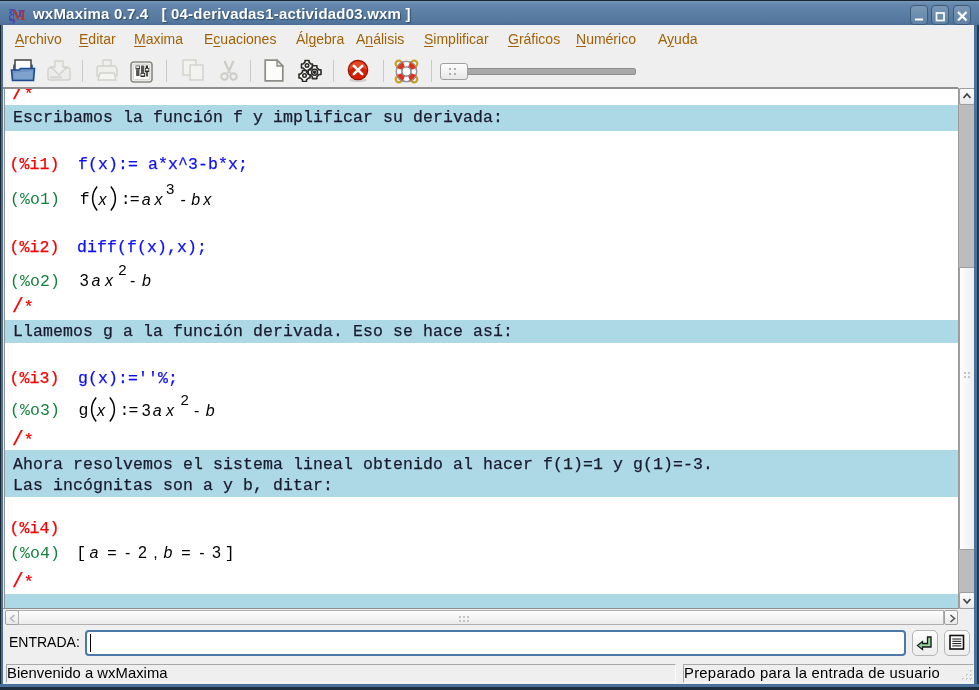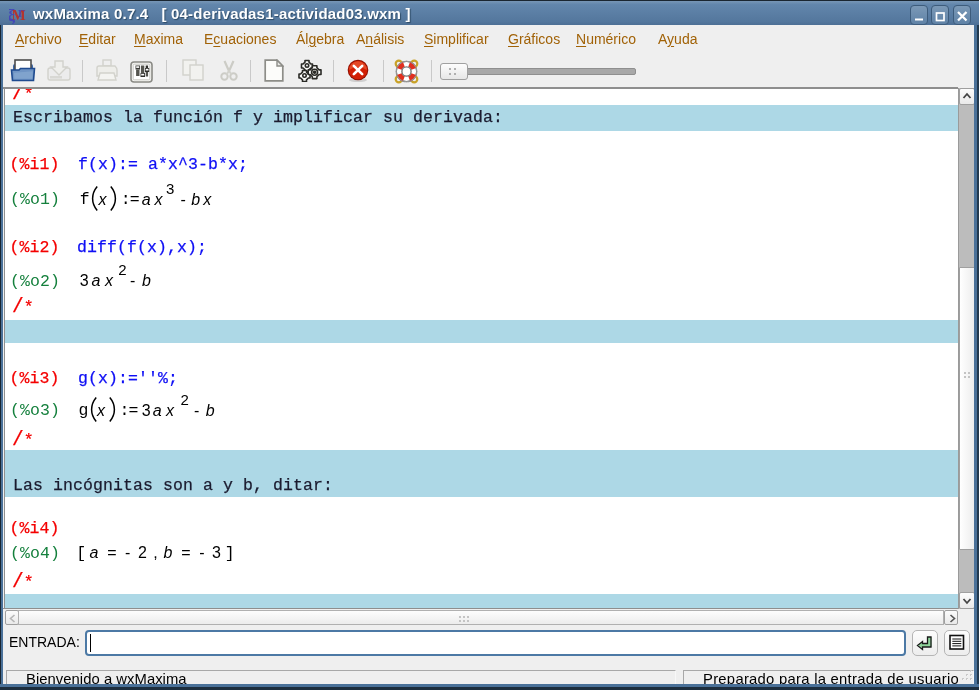--- a/index.html
+++ b/index.html
@@ -41,21 +41,21 @@
 .sbtn{position:absolute;left:0;width:16px;height:17px;background:linear-gradient(#fcfcfc,#e9e9e9);border:1px solid #9f9f9f;box-sizing:border-box;border-radius:2px}
 #vthumb{position:absolute;left:0px;top:179px;width:16px;height:283px;background:linear-gradient(90deg,#ffffff,#ededed);border:1px solid #9f9f9f;box-sizing:border-box;border-radius:1px}
 #hscroll{position:absolute;left:3px;top:610px;width:955px;height:15px}
 #hthumb{position:absolute;left:15px;top:0px;width:926px;height:15px;background:linear-gradient(#fdfdfd,#ececec);border:1px solid #b0b0b0;box-sizing:border-box}
 .dot{position:absolute;width:2px;height:2px;background:#c4c4c4}
 #entrada{position:absolute;left:9px;top:634.5px;font:14px/14px "Liberation Sans",sans-serif;color:#000}
 #input{position:absolute;left:85px;top:630px;width:821px;height:26px;background:#fff;border:2px solid #4c79a5;border-radius:4px;box-sizing:border-box}
 #cursor{position:absolute;left:3px;top:2px;width:1px;height:18px;background:#000}
 .ebtn{position:absolute;top:630px;width:26px;height:26px;background:linear-gradient(#fdfdfd,#ededed);border:1px solid #b5b5b5;border-radius:5px;box-sizing:border-box}
 #statusbar{position:absolute;left:3px;top:662px;width:971px;height:21px;background:#efefef}
-.spanel{position:absolute;top:8px;height:19px;border:1px solid #a8a8a8;border-right-color:#f8f8f8;border-bottom-color:#f8f8f8;box-sizing:border-box;font:14.8px/17px "Liberation Sans",sans-serif;color:#000;letter-spacing:0.05px;padding-left:19px}
+.spanel{position:absolute;top:2px;height:19px;border:1px solid #a8a8a8;border-right-color:#f8f8f8;border-bottom-color:#f8f8f8;box-sizing:border-box;font:14.8px/17px "Liberation Sans",sans-serif;color:#000;letter-spacing:0.05px;padding-left:0}
 </style></head><body>
 <div id="titlebar">
 <svg id="ticon" width="18" height="19">
 <text x="2.5" y="14.5" font-family="Liberation Serif" font-size="15" font-weight="bold" fill="#b5342c">M</text>
 <text x="-1.5" y="16" font-family="Liberation Serif" font-size="17" font-weight="bold" fill="#4343bb" opacity="0.92">ξ</text>
 <text x="9" y="12" font-family="Liberation Serif" font-size="11" font-weight="bold" fill="#4343bb" opacity="0.85">Γ</text>
 </svg>
 <div id="ttext">wxMaxima 0.7.4&nbsp;&nbsp;&nbsp;[ 04-derivadas1-actividad03.wxm ]</div>
 <div class="wbtn" id="bmin">
       <svg width="16" height="18">
@@ -215,20 +215,21 @@
 <div class="mline" style="top:184.7px">
       <span class="mt olbl" style="left:5px">(%o2)</span>
       <span class="up" style="left:74.7px">3</span>
       <span class="it" style="left:86.6px">a</span>
       <span class="it" style="left:99.9px">x</span>
       <span class="sup" style="left:113.2px">2</span>
       <span class="up" style="left:125.1px">-</span>
       <span class="it" style="left:137.1px">b</span>
     </div>
 <div class="mono red" style="left:7px;top:210.1px"><b>/</b>*</div>
+<div class="mono" style="left:8px;top:235px">Llamemos g a la función derivada. Eso se hace así:</div>
 <div class="mono ilbl" style="left:4.4px;top:282.2px">(%i3)</div>
 <div class="mono inp" style="left:73px;top:282.2px">g(x):=''%;</div>
 <div class="mline" style="top:314.2px">
       <span class="mt olbl" style="left:5px">(%o3)</span>
       <span class="mt" style="left:73.4px">g</span>
       <svg class="psvg" style="left:84px">
         <path d="M7.2 1.5 Q2.6 7 2.6 13.5 Q2.6 20 7.2 25.5" stroke="#000" stroke-width="1.5" fill="none"></path>
       </svg>
       <span class="it" style="left:92.1px">x</span>
       <svg class="psvg" style="left:102.9px">
@@ -236,20 +237,21 @@
       </svg>
       <span class="mt" style="left:114.5px;letter-spacing:-1px">:=</span>
       <span class="up" style="left:136.8px">3</span>
       <span class="it" style="left:147.7px">a</span>
       <span class="it" style="left:161px">x</span>
       <span class="sup" style="left:175.6px">2</span>
       <span class="up" style="left:188.9px">-</span>
       <span class="it" style="left:200.8px">b</span>
     </div>
 <div class="mono red" style="left:7px;top:342.5px"><b>/</b>*</div>
+<div class="mono" style="left:8px;top:368.3px">Ahora resolvemos el sistema lineal obtenido al hacer f(1)=1 y g(1)=-3.</div>
 <div class="mono" style="left:8px;top:388.8px">Las incógnitas son a y b, ditar:</div>
 <div class="mono ilbl" style="left:4.4px;top:432.4px">(%i4)</div>
 <div class="mline" style="top:456.7px">
       <span class="mt olbl" style="left:5px">(%o4)</span>
       <span class="mt" style="left:71.2px">[</span>
       <span class="it" style="left:84.4px">a</span>
       <span class="up" style="left:102.3px">=</span>
       <span class="up" style="left:120.1px">-</span>
       <span class="up" style="left:132.9px">2</span>
       <span class="up" style="left:148.2px">,</span>

